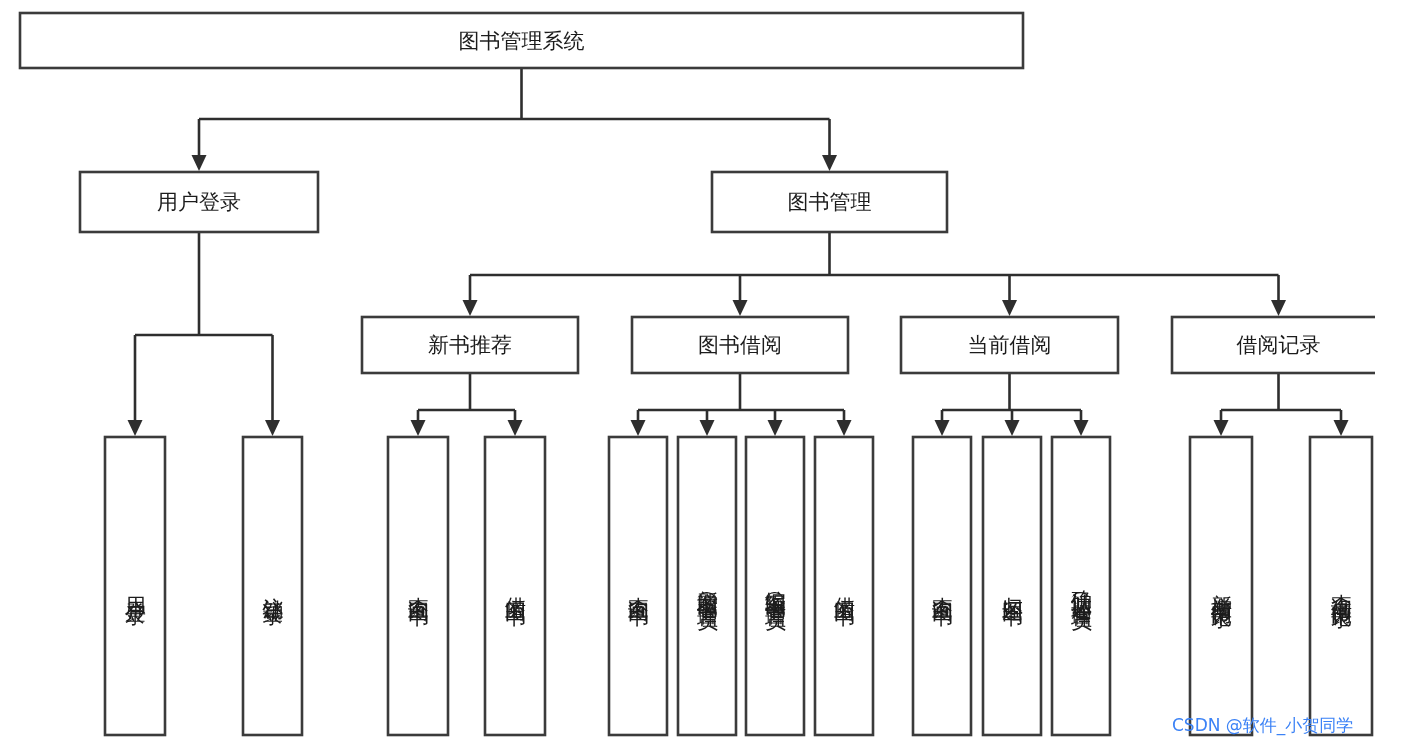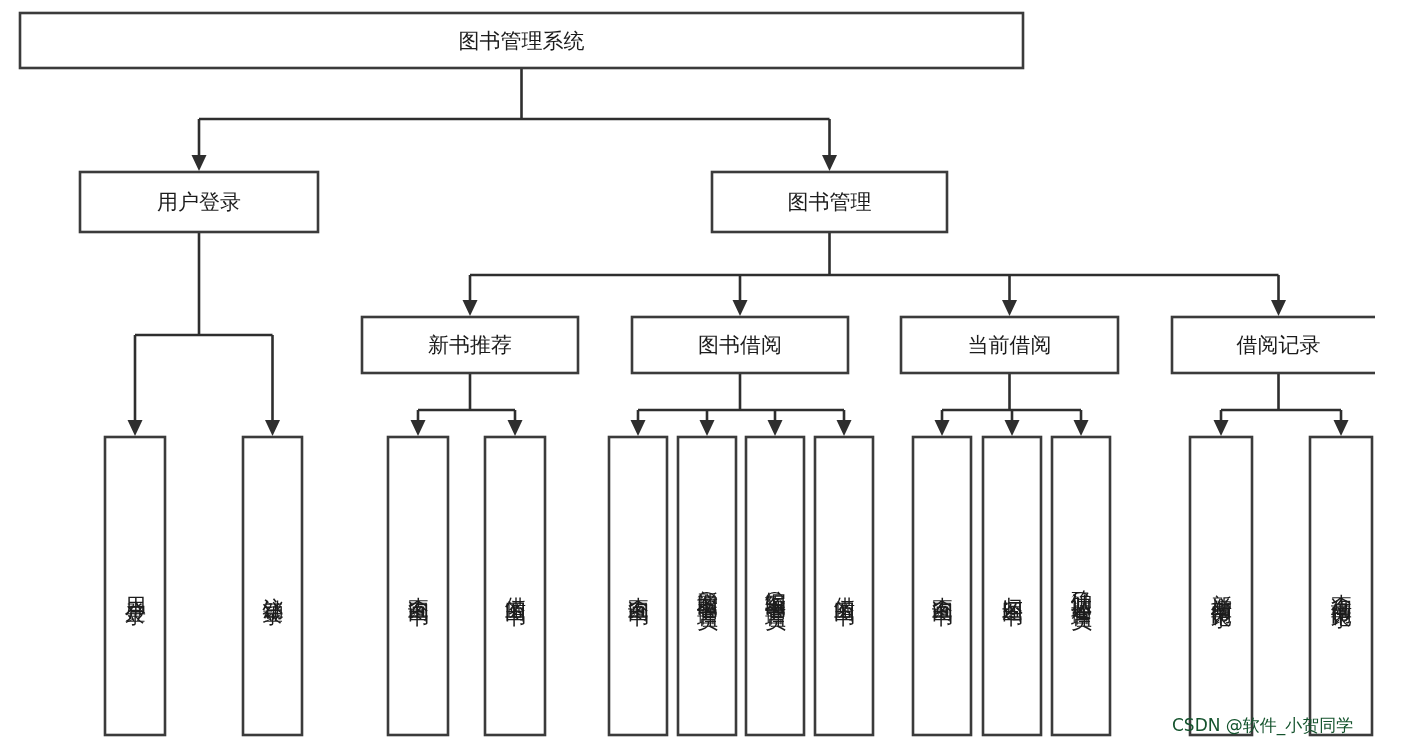--- a/index.html
+++ b/index.html
@@ -170,14 +170,14 @@
       <div class="vlabel" style="left: 609px; top: 437px; width: 58px; height: 298px; display: flex; align-items: center; justify-content: center;">查询图书</div>
       <div class="vlabel" style="left: 678px; top: 437px; width: 58px; height: 298px; display: flex; align-items: center; justify-content: center;">新增图书（管理员）</div>
       <div class="vlabel" style="left: 746px; top: 437px; width: 58px; height: 298px; display: flex; align-items: center; justify-content: center;">编辑图书（管理员）</div>
       <div class="vlabel" style="left: 815px; top: 437px; width: 58px; height: 298px; display: flex; align-items: center; justify-content: center;">借阅图书</div>
       <div class="vlabel" style="left: 913px; top: 437px; width: 58px; height: 298px; display: flex; align-items: center; justify-content: center;">查询图书</div>
       <div class="vlabel" style="left: 983px; top: 437px; width: 58px; height: 298px; display: flex; align-items: center; justify-content: center;">归还图书</div>
       <div class="vlabel" style="left: 1052px; top: 437px; width: 58px; height: 298px; display: flex; align-items: center; justify-content: center;">确认归还（管理员）</div>
       <div class="vlabel" style="left: 1190px; top: 437px; width: 62px; height: 298px; display: flex; align-items: center; justify-content: center;">新增借阅记录</div>
       <div class="vlabel" style="left: 1310px; top: 437px; width: 62px; height: 298px; display: flex; align-items: center; justify-content: center;">查询借阅记录</div>
     </div>
-  <div class="watermark" style="left: 1172px; top: 714px; color: #14532d;">CSDN @软件_小贺同学</div>
+  <div class="watermark" style="left: 1172px; top: 714px; color: #3b82f6;">CSDN @软件_小贺同学</div>
 </div>
 
 </body></html>

